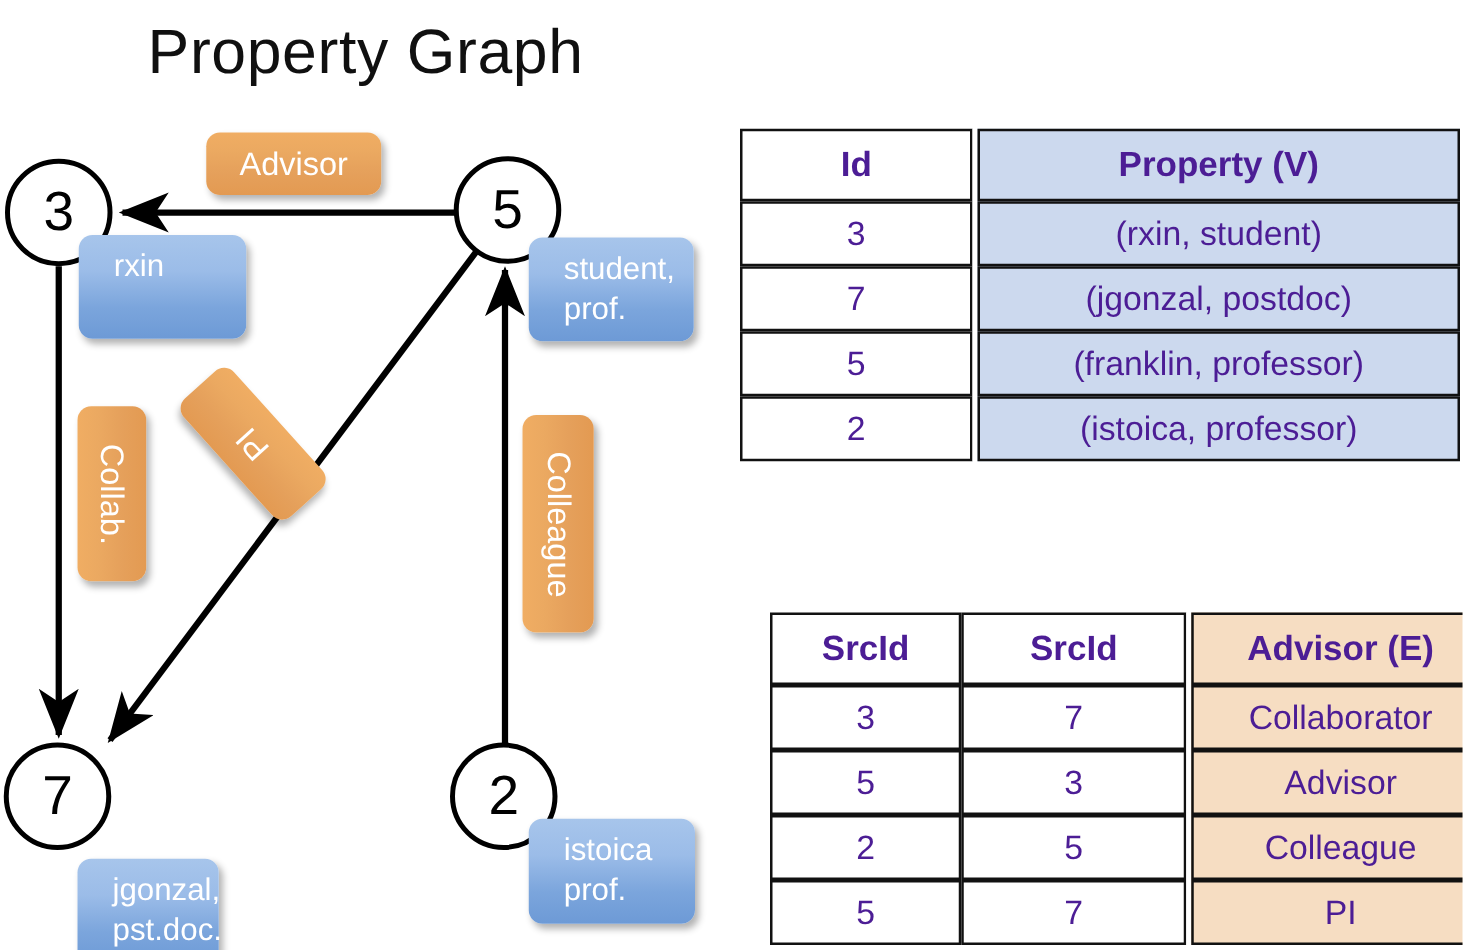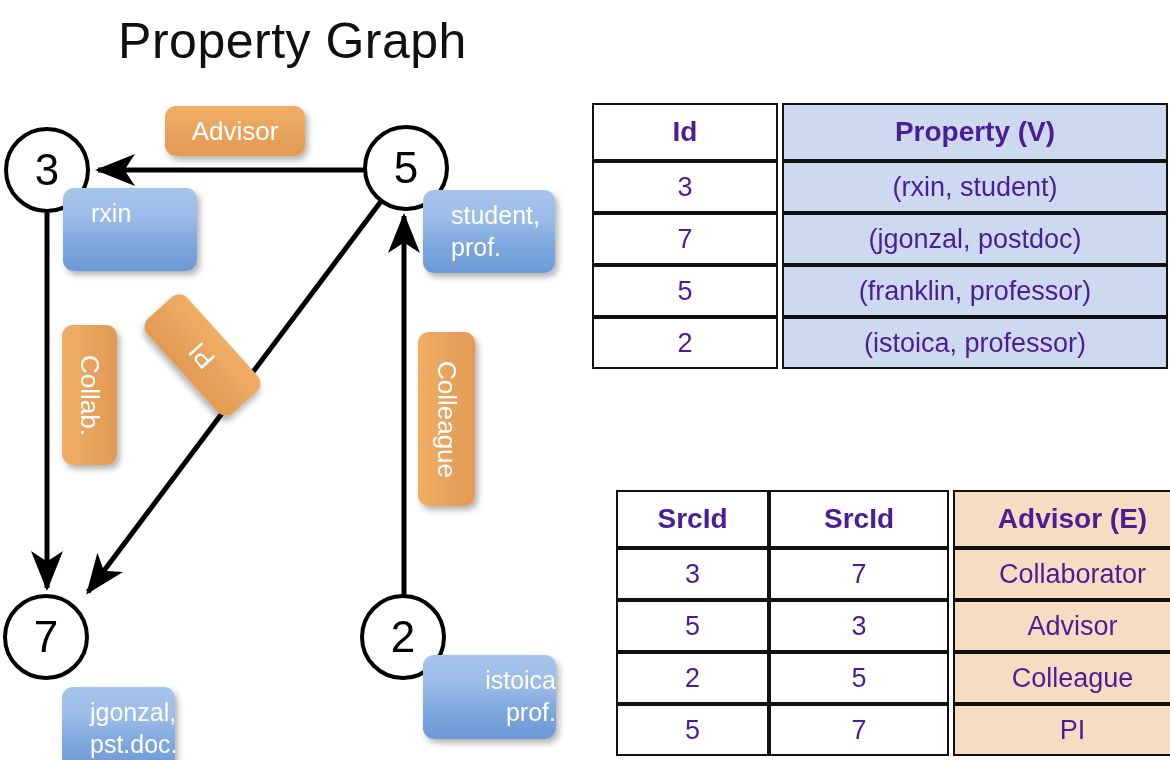--- a/index.html
+++ b/index.html
@@ -184,21 +184,21 @@
   <div class="prop-box" style="left:423px; top:190px; width:132px; height:83px;">
     <div>student,</div>
     <div>prof.</div>
   </div>
 
   <div class="prop-box" style="left:62px; top:655px; width:113px; height:84px;margin-top:32px;">
     <div>jgonzal,</div>
     <div>pst.doc.</div>
   </div>
 
-  <div class="prop-box" style="left:423px; top:655px; width:133px; height:84px;text-align:right;">
+  <div class="prop-box" style="left:423px; top:655px; width:133px; height:84px;">
     <div>istoica</div>
     <div>prof.</div>
   </div>
 
   <div class="edge-label" style="left:165px; top:106px; width:140px; height:50px;">
     <span class="dtext">Advisor</span>
   </div>
 
   <div class="edge-label vert" style="left:62px; top:325px; width:55px; height:140px;">
     <span class="vtext">Collab.</span>

